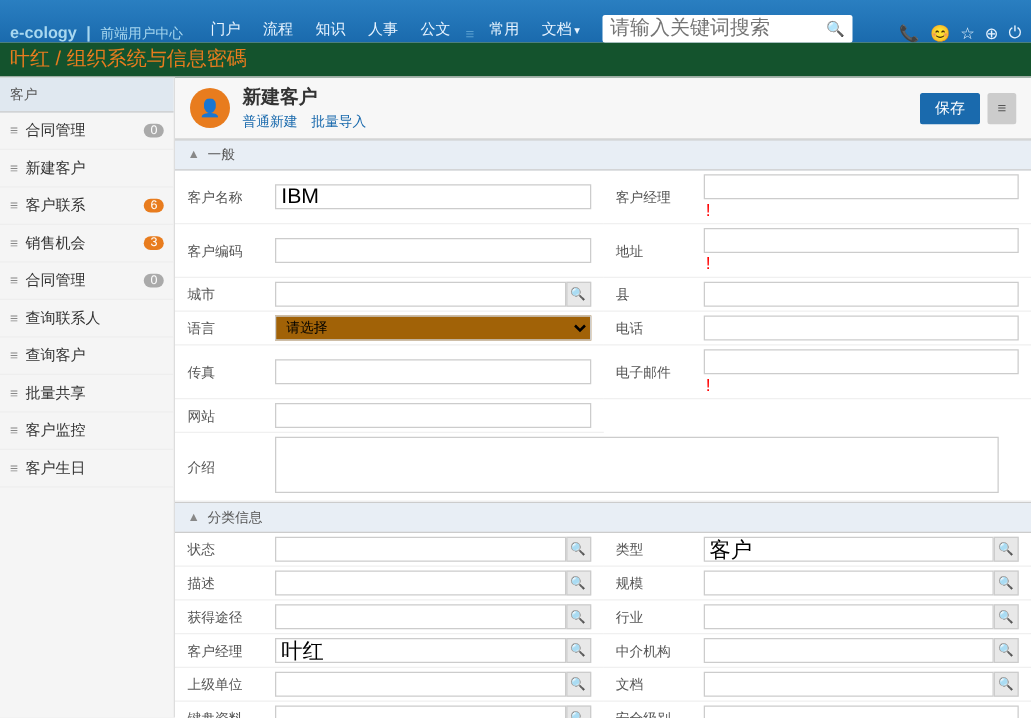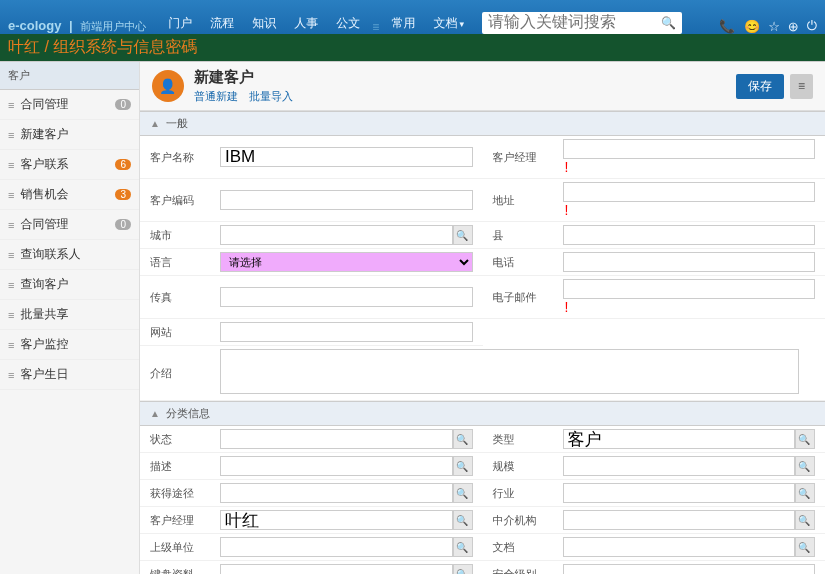--- a/index.html
+++ b/index.html
@@ -54,21 +54,21 @@
     .form-body { padding: 0; }
     .section-header { background: #e8eef5; padding: 4px 10px; font-size: 11px; color: #555; border-top: 1px solid #ccc; border-bottom: 1px solid #ccc; display: flex; align-items: center; }
     .section-header .toggle { margin-right: 6px; color: #888; font-size: 10px; }
     .form-grid { display: grid; grid-template-columns: 1fr 1fr; padding: 0; }
     .form-row { display: flex; align-items: center; padding: 3px 10px; border-bottom: 1px solid #f0f0f0; min-height: 26px; }
     .form-label { width: 70px; font-size: 11px; color: #555; flex-shrink: 0; }
     .form-input { flex: 1; position: relative; }
     .form-input input { width: 100%; border: 1px solid #ccc; padding: 2px 4px; font-size: 17px; height: 20px; outline: none; }
     .form-input .required { color: red; font-size: 14px; margin-left: 2px; }
     .form-input .search-btn { position: absolute; right: 0; top: 0; height: 20px; width: 20px; background: #e8e8e8; border: 1px solid #ccc; cursor: pointer; display: flex; align-items: center; justify-content: center; font-size: 10px; }
-    .form-input select { width: 100%; border: 1px solid #ccc; padding: 2px 4px; font-size: 11px; height: 20px; outline: none; background: #f0abfc; }
+    .form-input select { width: 100%; border: 1px solid #ccc; padding: 2px 4px; font-size: 11px; height: 20px; outline: none; background: #a16207; }
     .form-input.with-search input { width: calc(100% - 20px); }
     .form-textarea { width: 100%; border: 1px solid #ccc; padding: 2px 4px; font-size: 11px; resize: none; outline: none; }
     .full-row { grid-column: 1 / -1; }
   </style>
 </head>
 <body>
 
 <div class="top-nav">
   <div class="brand">
     <span>e-cology</span>

